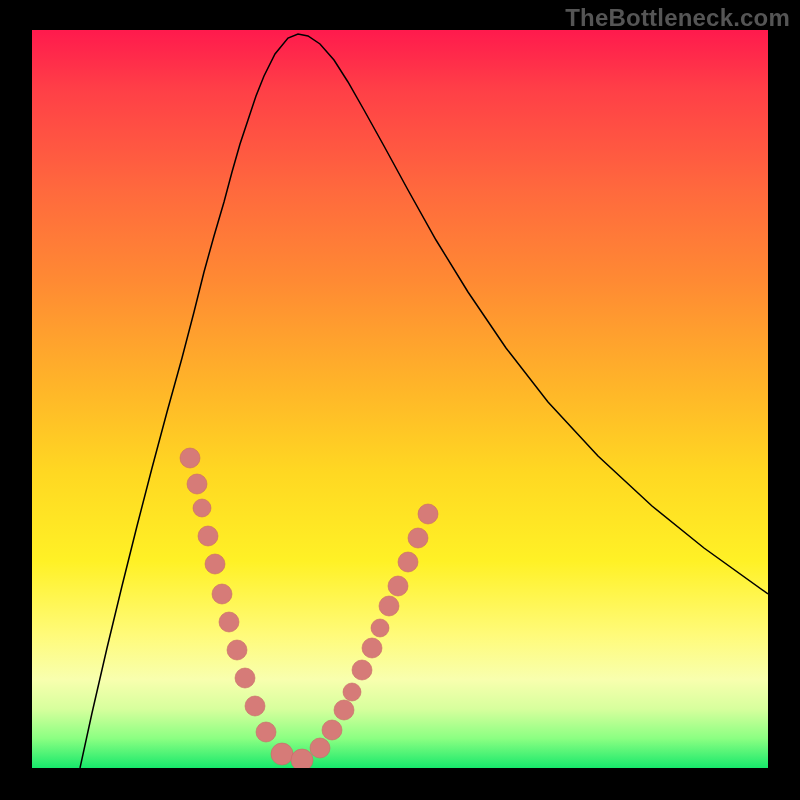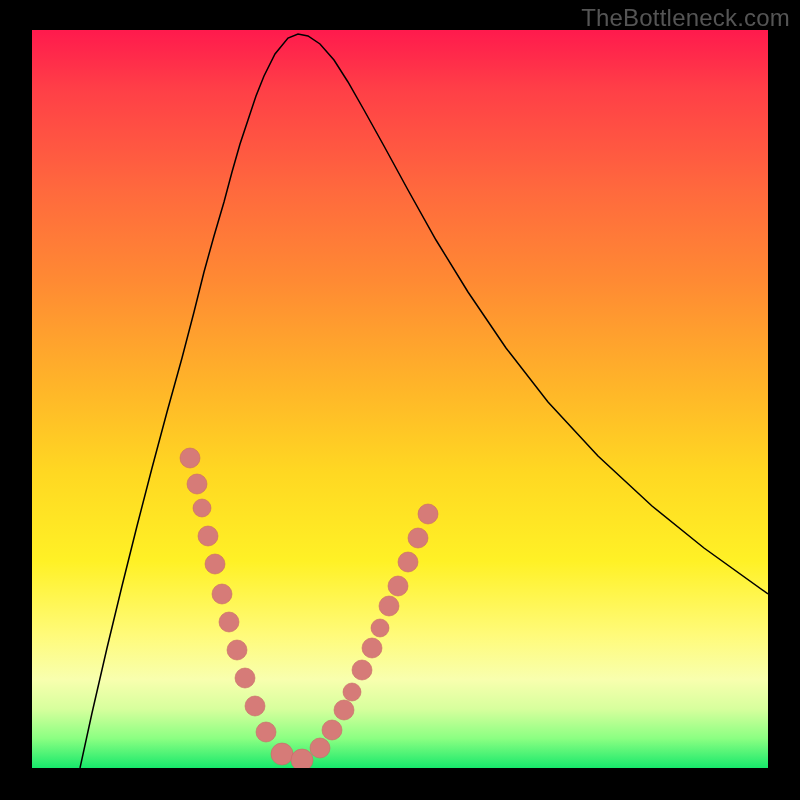--- a/index.html
+++ b/index.html
@@ -46,21 +46,21 @@
       #8bff82 96%,
       #17e86b 100%
     );
   }
   .watermark {
     position: absolute;
     top: 4px;
     right: 10px;
     color: #555;
     font-size: 24px;
-    font-weight: 400;
+    font-weight: 700;
     letter-spacing: 0.2px;
     user-select: none;
   }
   svg.curve {
     position: absolute;
     left: 0; top: 0;
   }
   .bead {
     fill: #d67b78;
     stroke: #c86a67;

